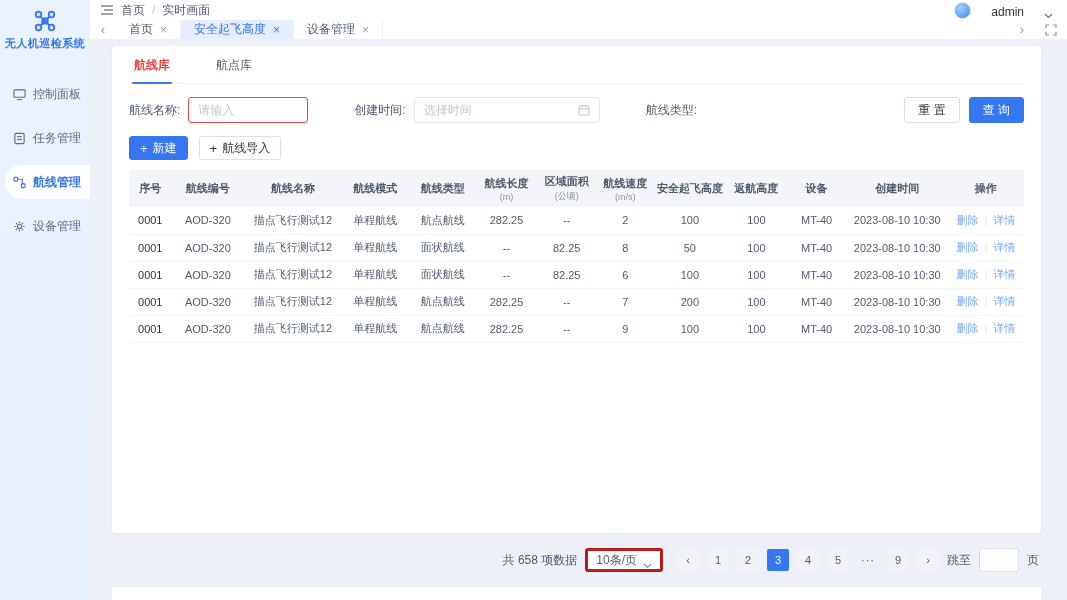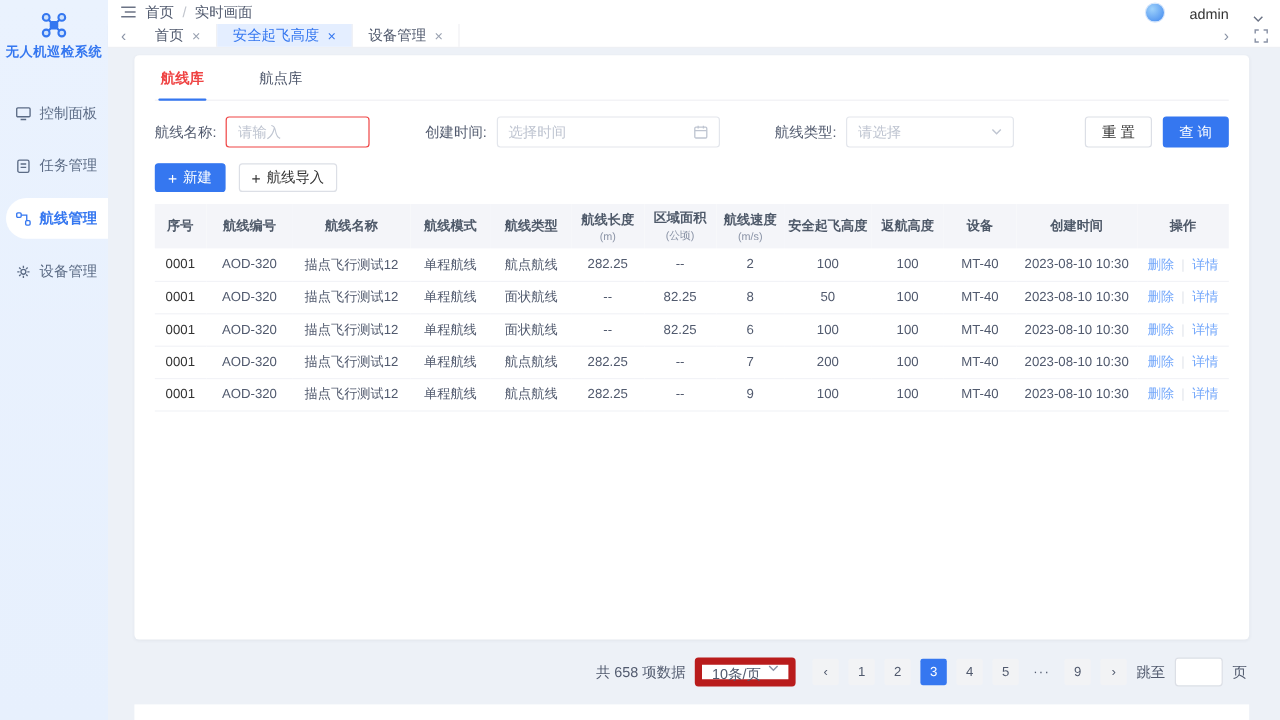--- a/index.html
+++ b/index.html
@@ -61,21 +61,21 @@
 
   table { width:100%; border-collapse:collapse; table-layout:fixed; margin-top:10px; }
   thead th { background:#f4f5f9; color:#4e5969; font-weight:bold; font-size:11px; padding:4px 2px; vertical-align:middle; }
   .th-unit { font-weight:normal; color:#8a93a6; font-size:9px; margin-top:1px; }
   tbody td { text-align:center; font-size:11px; color:#515a6e; height:27px; border-bottom:1px solid #f2f3f7; padding:0 2px; white-space:nowrap; overflow:hidden; }
   tbody td:first-child { color:#333; }
   .act-link { color:#74a8fb; cursor:pointer; text-decoration:none; }
   .act-sep { color:#e3e6ec; margin:0 6px; }
 
   .pagination { height:54px; display:flex; align-items:center; justify-content:flex-end; gap:8px; padding-right:2px; color:#515a6e; }
-  .page-size-select { height:24px; border:6px solid #b91c1c; border-radius:3px; background:#fff; display:flex; align-items:flex-start; gap:6px; padding:0 8px; cursor:pointer; margin-right:6px; }
+  .page-size-select { height:24px; border:3px solid #b91c1c; border-radius:3px; background:#fff; display:flex; align-items:flex-end; gap:6px; padding:0 8px; cursor:pointer; margin-right:6px; }
   .page-btn { min-width:22px; height:22px; border:none; border-radius:2px; background:#f2f3f5; color:#515a6e; font-size:11px; cursor:pointer; font-family:inherit; }
   .page-btn.current { background:#3577f0; color:#fff; }
   .page-btn.ellipsis { background:transparent; letter-spacing:1px; }
   #page-list { display:inline-flex; gap:8px; }
   .jump-label { margin-left:0; }
   .jump-input { width:40px; height:24px; border:1px solid #dcdfe6; border-radius:3px; outline:none; padding:0 4px; font-family:inherit; }
 
   .bottom-strip { height:13px; background:#fff; }
   svg { display:block; }
 </style>
@@ -209,26 +209,20 @@
                   <rect x="1" y="2" width="10" height="9" rx="1"></rect>
                   <line x1="1" y1="4.8" x2="11" y2="4.8"></line>
                   <line x1="3.8" y1="0.8" x2="3.8" y2="3"></line>
                   <line x1="8.2" y1="0.8" x2="8.2" y2="3"></line>
                 </g>
               </svg>
           </div>
         </div>
         <div class="f-group">
           <span class="f-label">航线类型:</span>
-          <div class="select-box">
-            <span class="ph">请选择</span>
-            <svg width="9" height="6" viewBox="0 0 9 6">
-                <polyline points="1,1 4.5,4.5 8,1" fill="none" stroke="#bfc5d1" stroke-width="1.2"></polyline>
-              </svg>
-          </div>
         </div>
         <div class="f-buttons">
           <button class="btn">重 置</button>
           <button class="btn primary">查 询</button>
         </div>
       </div>
 
       <div class="action-row">
         <button class="btn primary small">
           <span class="plus">+</span>

